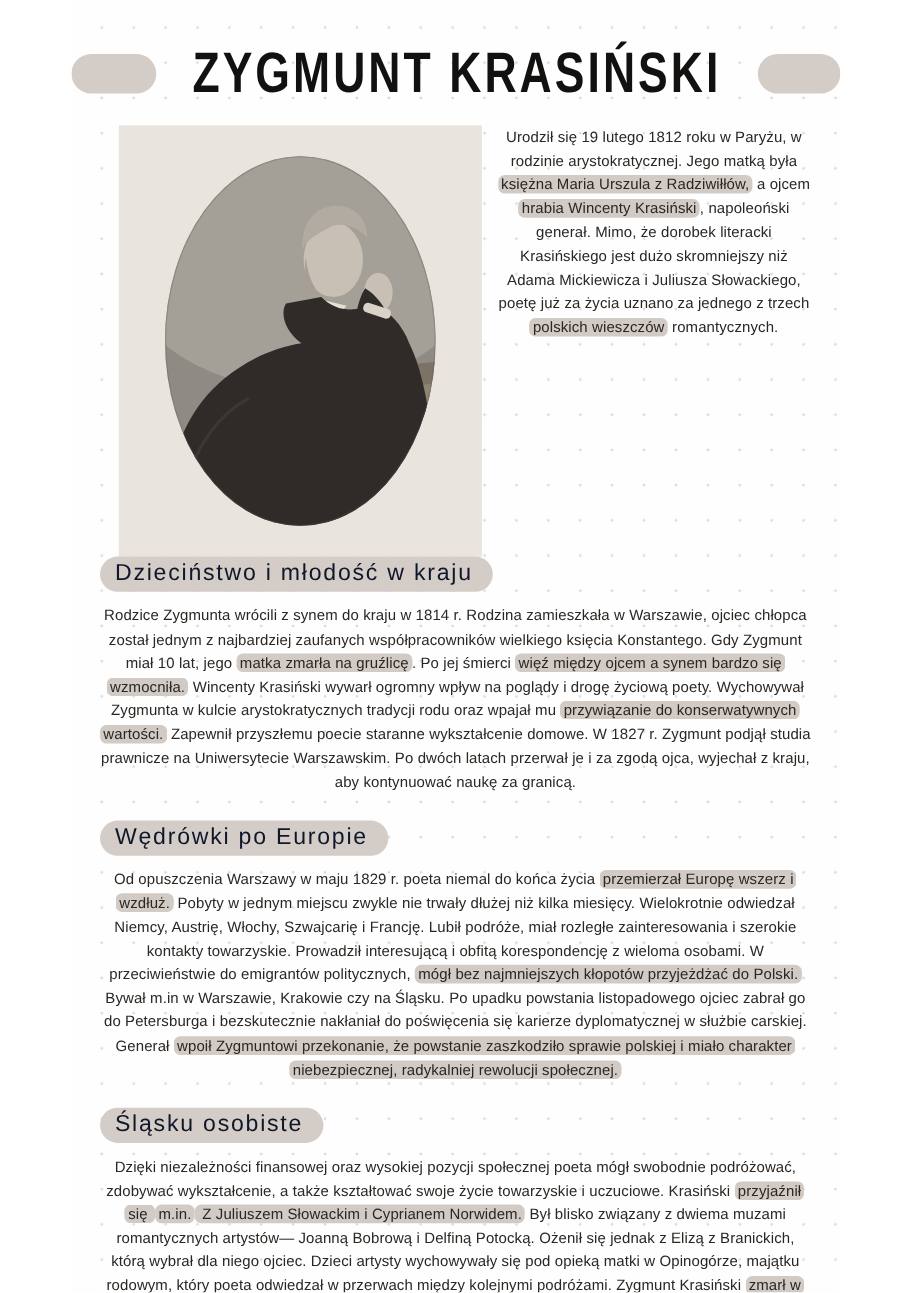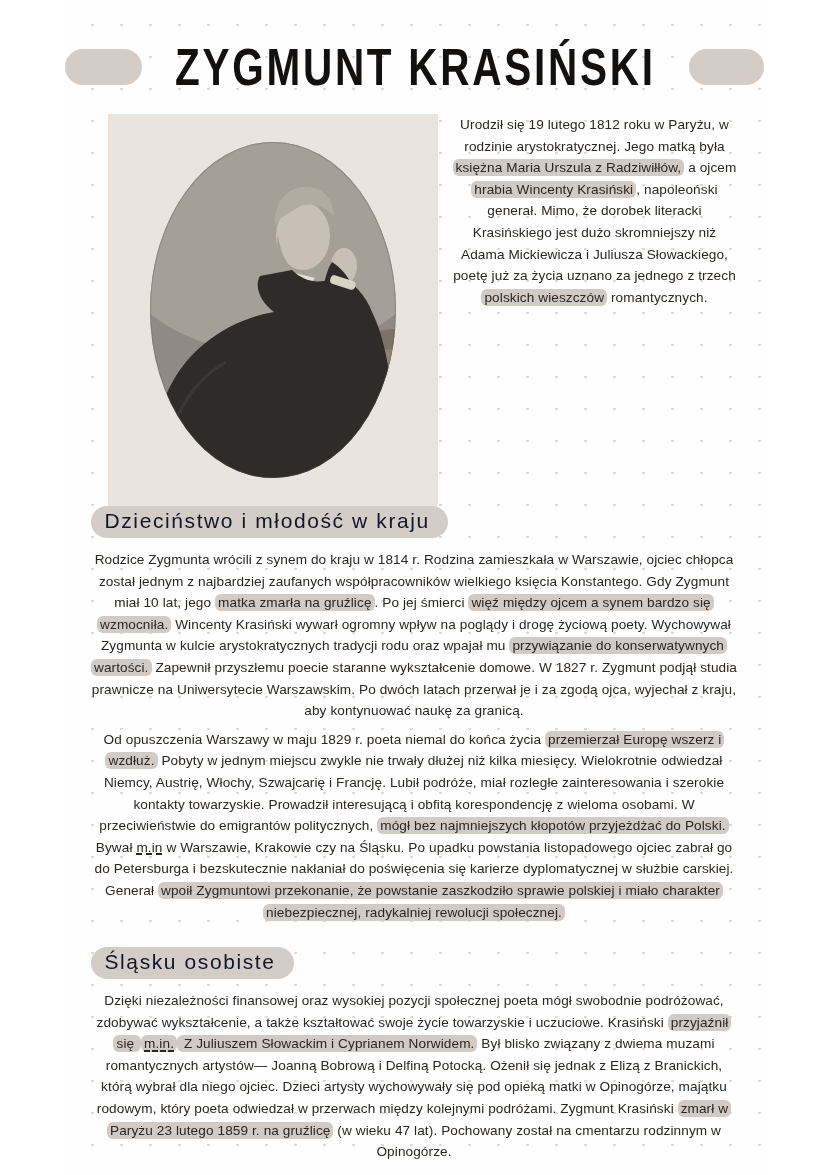--- a/index.html
+++ b/index.html
@@ -52,21 +52,20 @@
     text-align:center;
   }
   .hl{
     background:#d2cac4;
     border-radius:6px;
     padding:1px 3px;
     -webkit-box-decoration-break:clone;
     box-decoration-break:clone;
   }
   .ul{
-    text-decoration:underline;
     text-decoration-style:dashed;
     text-decoration-thickness:1.5px;
     text-underline-offset:2px;
   }
 </style>
 </head>
 <body>
 
 <div class="page">
 
@@ -110,19 +109,20 @@
           <rect x="222" y="164" width="26" height="9" rx="4" fill="#d9d2c6" transform="rotate(18 235 168)"></rect>
           <ellipse cx="165" cy="196" rx="123" ry="168" fill="none" stroke="#5a5751" stroke-width="2" opacity="0.3"></ellipse>
         </g>
       </svg>
     </figure>
 
     <div id="doc">
         <p class="body-paragraph">Urodził się 19 lutego 1812 roku w Paryżu, w rodzinie arystokratycznej. Jego matką była <span class="hl">księżna Maria Urszula z Radziwiłłów,</span> a ojcem <span class="hl">hrabia Wincenty Krasiński</span>, napoleoński generał. Mimo, że dorobek literacki Krasińskiego jest dużo skromniejszy niż Adama Mickiewicza i Juliusza Słowackiego, poetę już za życia uznano za jednego z trzech <span class="hl">polskich wieszczów</span> romantycznych.</p>
         <h2 class="section-heading"><span class="heading-pill">Dzieciństwo i młodość w kraju</span></h2>
         <p class="body-paragraph">Rodzice Zygmunta wrócili z synem do kraju w 1814 r. Rodzina zamieszkała w Warszawie, ojciec chłopca został jednym z najbardziej zaufanych współpracowników wielkiego księcia Konstantego. Gdy Zygmunt miał 10 lat, jego <span class="hl">matka zmarła na gruźlicę</span>. Po jej śmierci <span class="hl">więź między ojcem a synem bardzo się wzmocniła.</span> Wincenty Krasiński wywarł ogromny wpływ na poglądy i drogę życiową poety. Wychowywał Zygmunta w kulcie arystokratycznych tradycji rodu oraz wpajał mu <span class="hl">przywiązanie do konserwatywnych wartości.</span> Zapewnił przyszłemu poecie staranne wykształcenie domowe. W 1827 r. Zygmunt podjął studia prawnicze na Uniwersytecie Warszawskim. Po dwóch latach przerwał je i za zgodą ojca, wyjechał z kraju, aby kontynuować naukę za granicą.</p>
+        <h2 class="section-heading"><span class="heading-pill">Wędrówki po Europie</span></h2>
         <p class="body-paragraph">Od opuszczenia Warszawy w maju 1829 r. poeta niemal do końca życia <span class="hl">przemierzał Europę wszerz i wzdłuż.</span> Pobyty w jednym miejscu zwykle nie trwały dłużej niż kilka miesięcy. Wielokrotnie odwiedzał Niemcy, Austrię, Włochy, Szwajcarię i Francję. Lubił podróże, miał rozległe zainteresowania i szerokie kontakty towarzyskie. Prowadził interesującą i obfitą korespondencję z wieloma osobami. W przeciwieństwie do emigrantów politycznych, <span class="hl">mógł bez najmniejszych kłopotów przyjeżdżać do Polski.</span> Bywał <span class="ul">m.in</span> w Warszawie, Krakowie czy na Śląsku. Po upadku powstania listopadowego ojciec zabrał go do Petersburga i bezskutecznie nakłaniał do poświęcenia się karierze dyplomatycznej w służbie carskiej. Generał <span class="hl">wpoił Zygmuntowi przekonanie, że powstanie zaszkodziło sprawie polskiej i miało charakter niebezpiecznej, radykalniej rewolucji społecznej.</span></p>
         <h2 class="section-heading"><span class="heading-pill">Śląsku osobiste</span></h2>
         <p class="body-paragraph">Dzięki niezależności finansowej oraz wysokiej pozycji społecznej poeta mógł swobodnie podróżować, zdobywać wykształcenie, a także kształtować swoje życie towarzyskie i uczuciowe. Krasiński <span class="hl">przyjaźnił się </span><span class="hl ul">m.in.</span><span class="hl"> Z Juliuszem Słowackim i Cyprianem Norwidem.</span> Był blisko związany z dwiema muzami romantycznych artystów— Joanną Bobrową i Delfiną Potocką. Ożenił się jednak z Elizą z Branickich, którą wybrał dla niego ojciec. Dzieci artysty wychowywały się pod opieką matki w Opinogórze, majątku rodowym, który poeta odwiedzał w przerwach między kolejnymi podróżami. Zygmunt Krasiński <span class="hl">zmarł w Paryżu 23 lutego 1859 r. na gruźlicę</span> (w wieku 47 lat). Pochowany został na cmentarzu rodzinnym w Opinogórze.</p>
       </div>
 
   </main>
 </div>
 
 </body></html>

